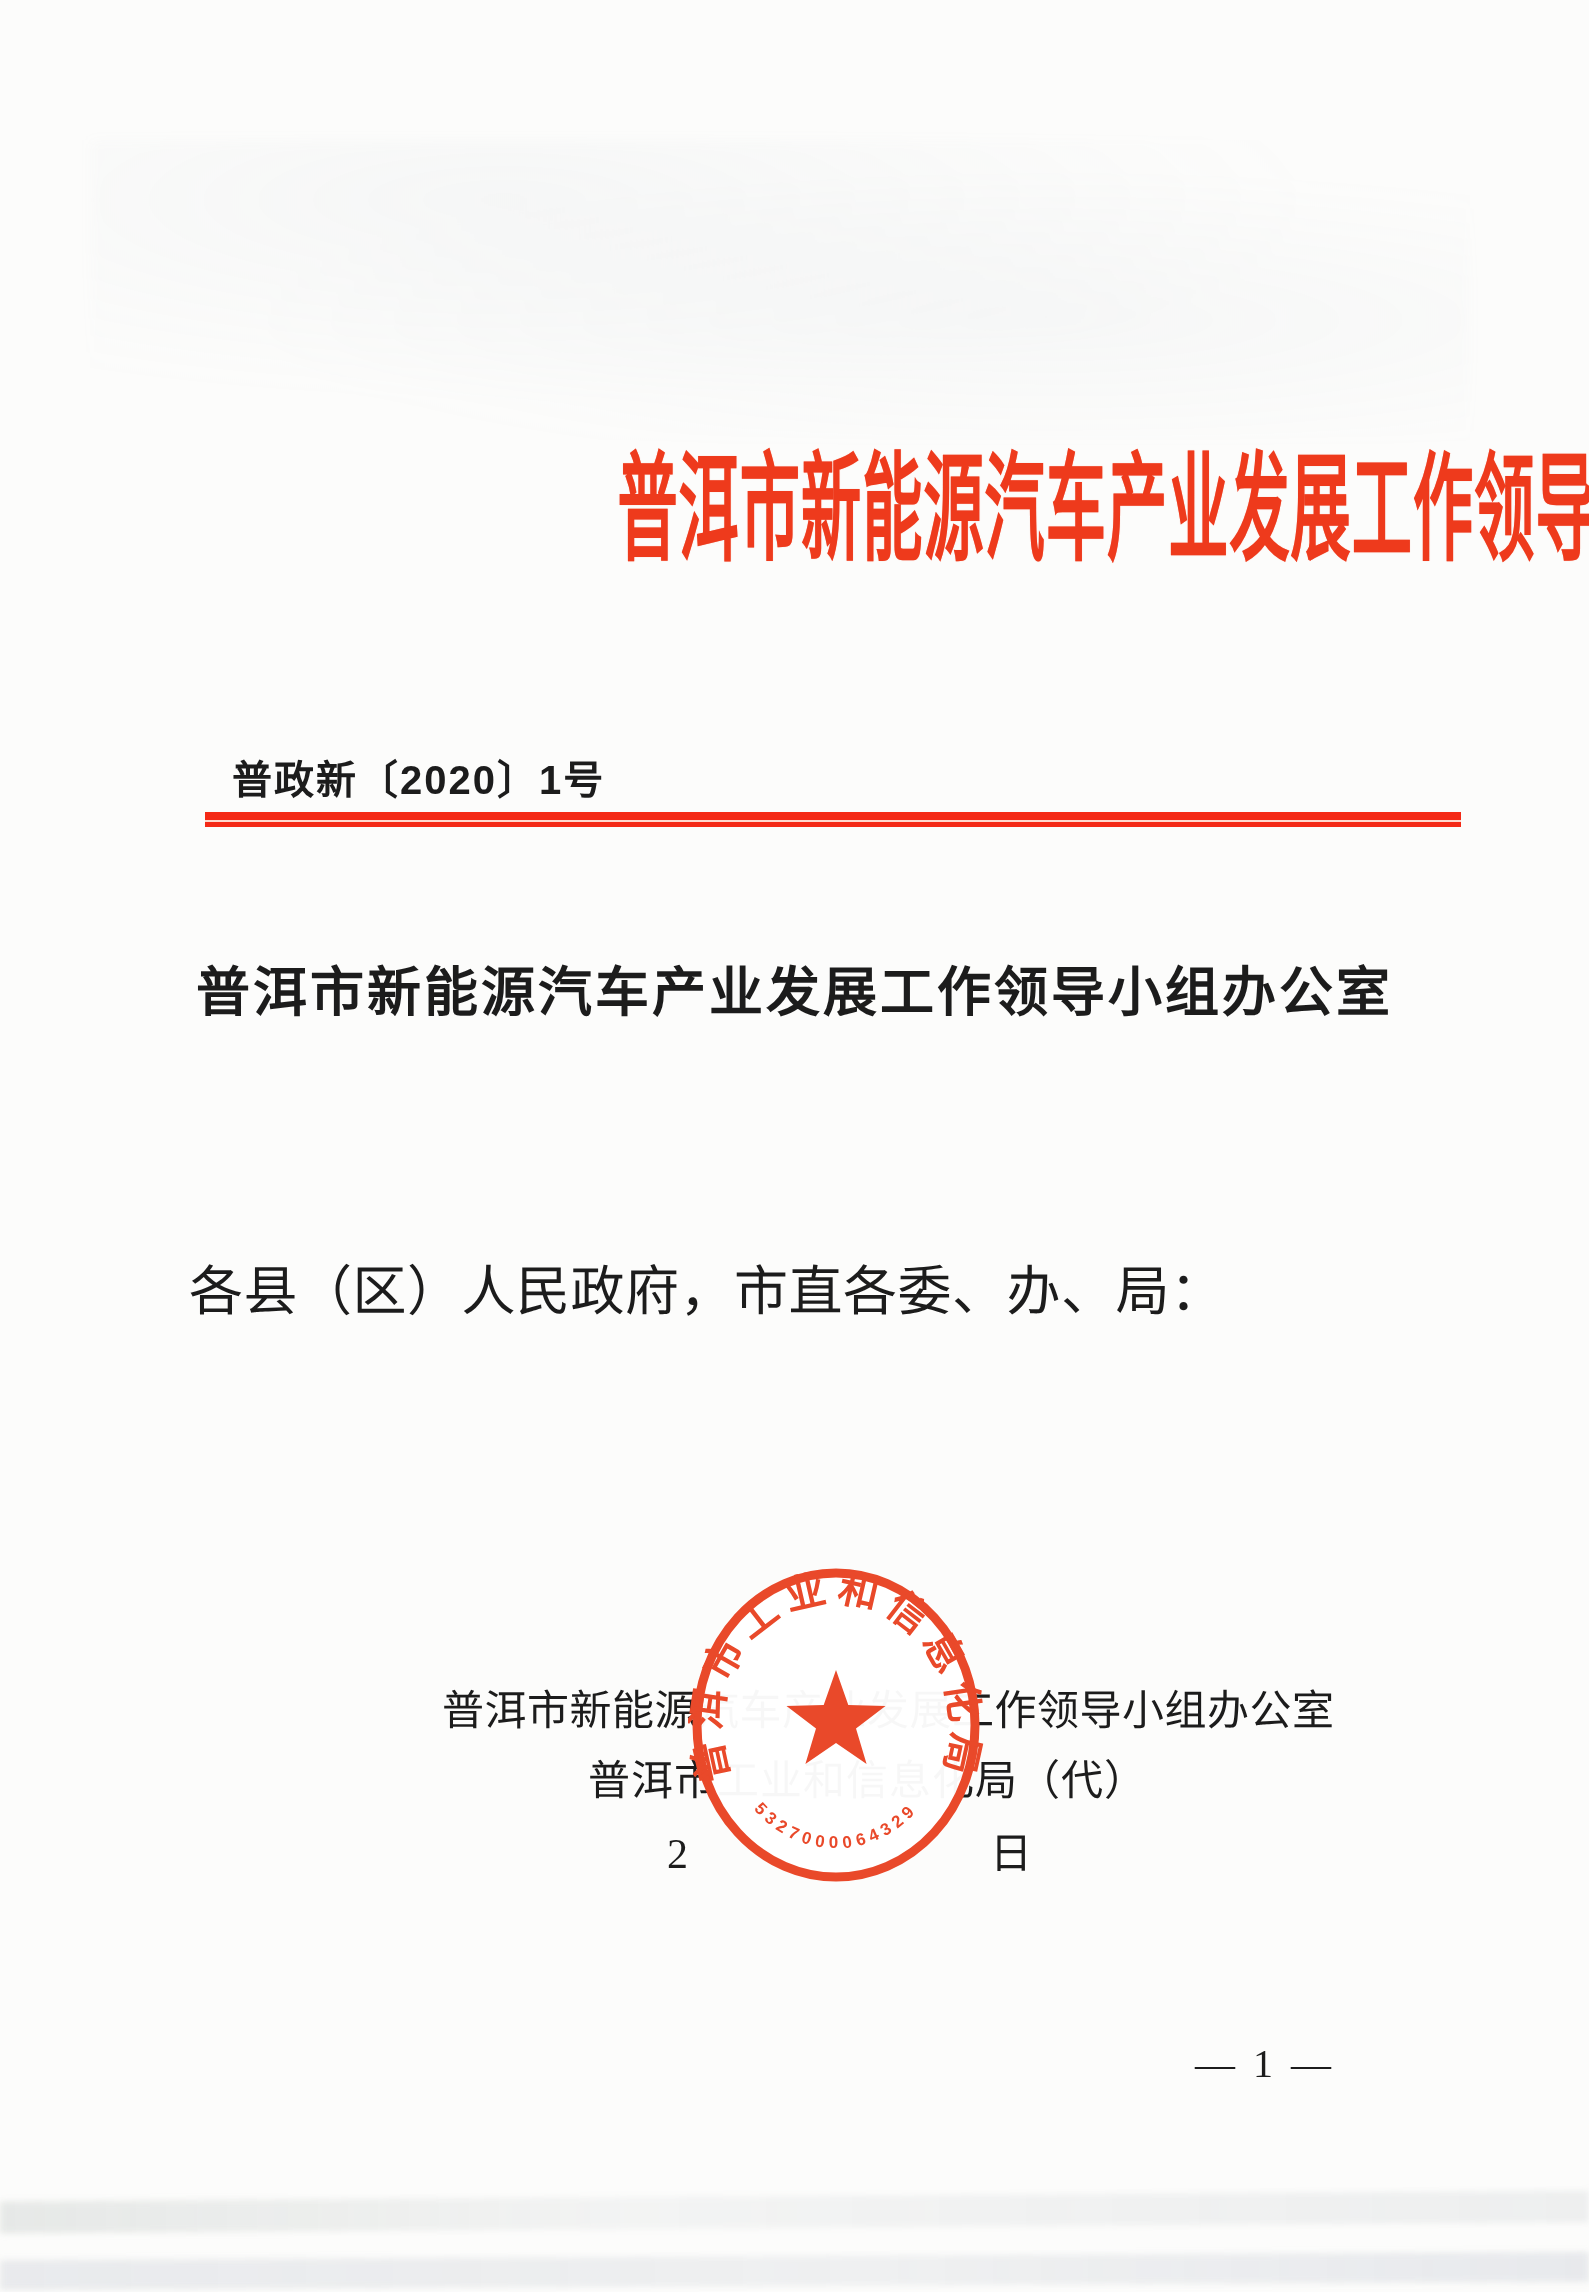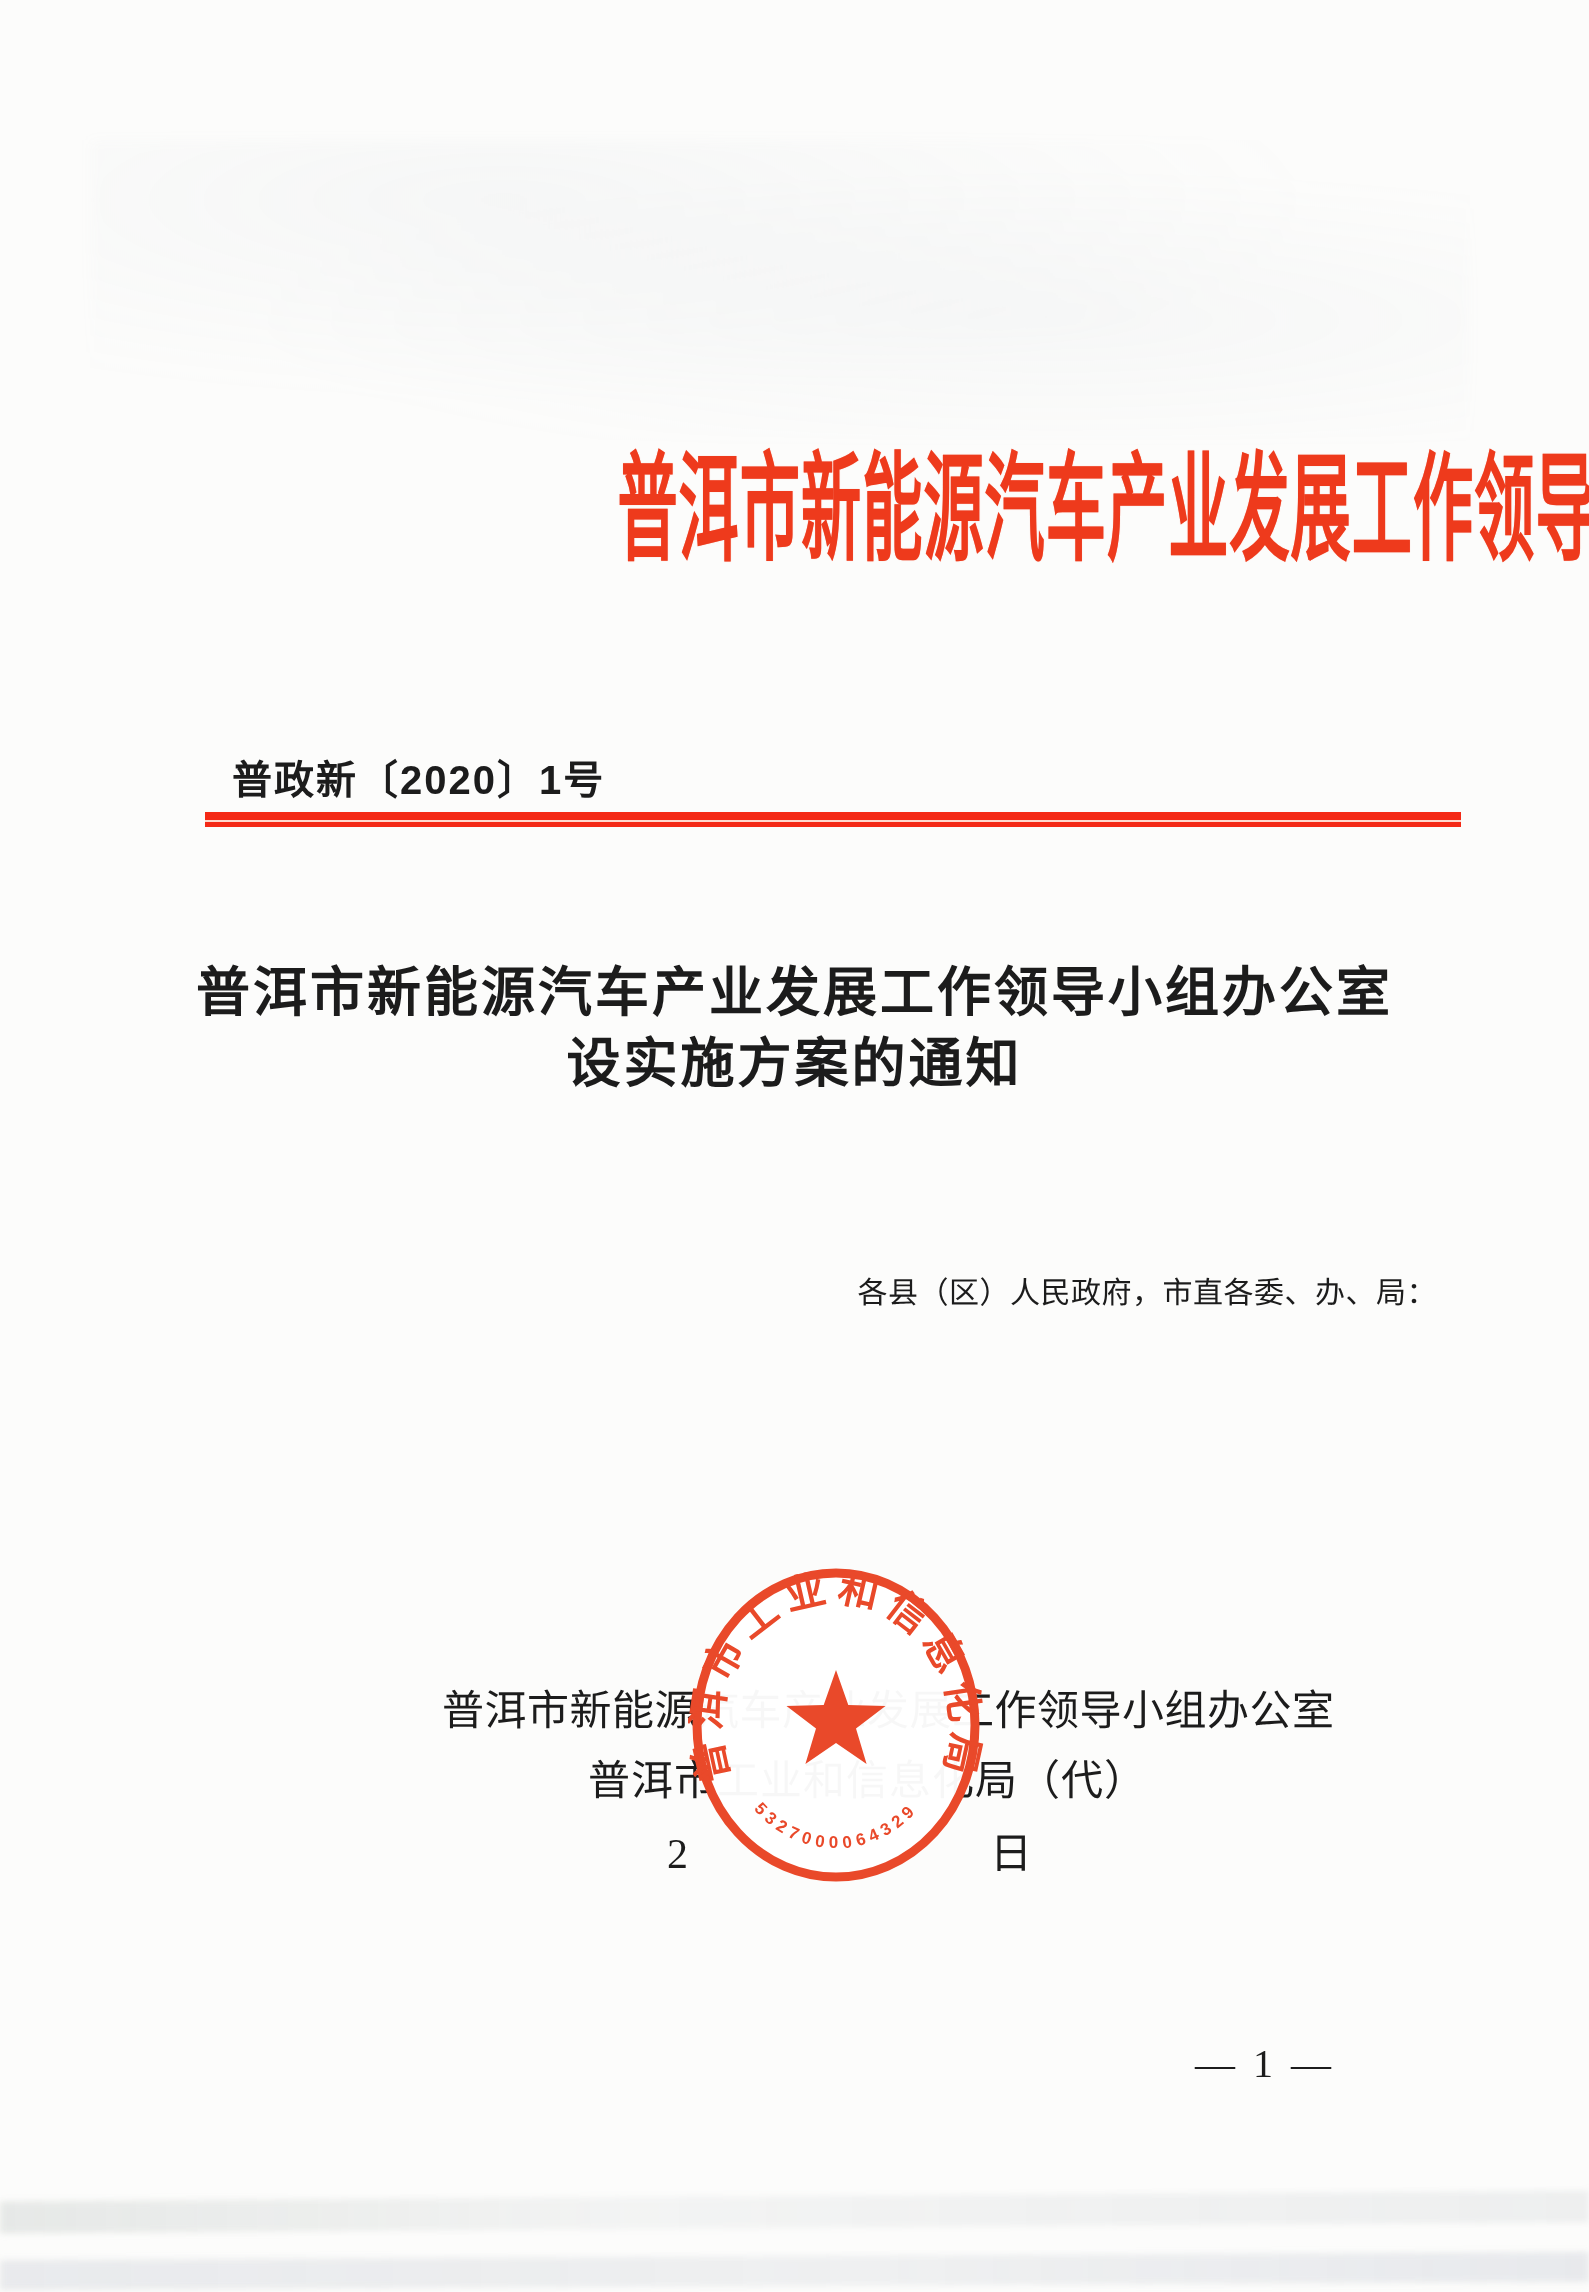--- a/index.html
+++ b/index.html
@@ -60,22 +60,22 @@
 
   
   .doc-title{
     position:absolute;left:0;top:958px;width:1589px;
     text-align:center;font-weight:bold;
     font-size:54px;line-height:71px;letter-spacing:3px;
   }
 
   
   .body-text{
-    position:absolute;left:207px;top:1256px;width:1230px;
-    font-size:30px;line-height:73px;letter-spacing:.5px;text-align:right;
+    position:absolute;left:189px;top:1256px;width:1230px;
+    font-size:54px;line-height:73px;letter-spacing:.5px;
   }
   .body-line{white-space:nowrap;}
   .body-line.indent{text-indent:84px;}
 
   
   .sig{position:absolute;font-size:42px;line-height:1.1;white-space:nowrap;z-index:1;}
   .sig1{left:442px;top:1688px;letter-spacing:.5px;}
   .sig2{left:588px;top:1758px;letter-spacing:1px;}
   .sig-date-l{left:667px;top:1831px;}
   .sig-date-r{left:990px;top:1831px;}
@@ -101,21 +101,20 @@
   </div>
 
   <div class="doc-info">
     <span>普政新〔2020〕1号</span>
   </div>
 
   <div class="red-rule"></div>
 
   <div class="doc-title">
     <div>普洱市新能源汽车产业发展工作领导小组办公室</div>
-    <div>设实施方案的通知</div>
   </div>
 
   <div class="body-text">
     <div class="body-line">各县（区）人民政府，市直各委、办、局：</div>
   </div>
 
   <div class="sig sig1">普洱市新能源汽车产业发展工作领导小组办公室</div>
   <div class="sig sig2">普洱市工业和信息化局（代）</div>
   <div class="sig sig-date-l">2</div>
   <div class="sig sig-date-r">日</div>

